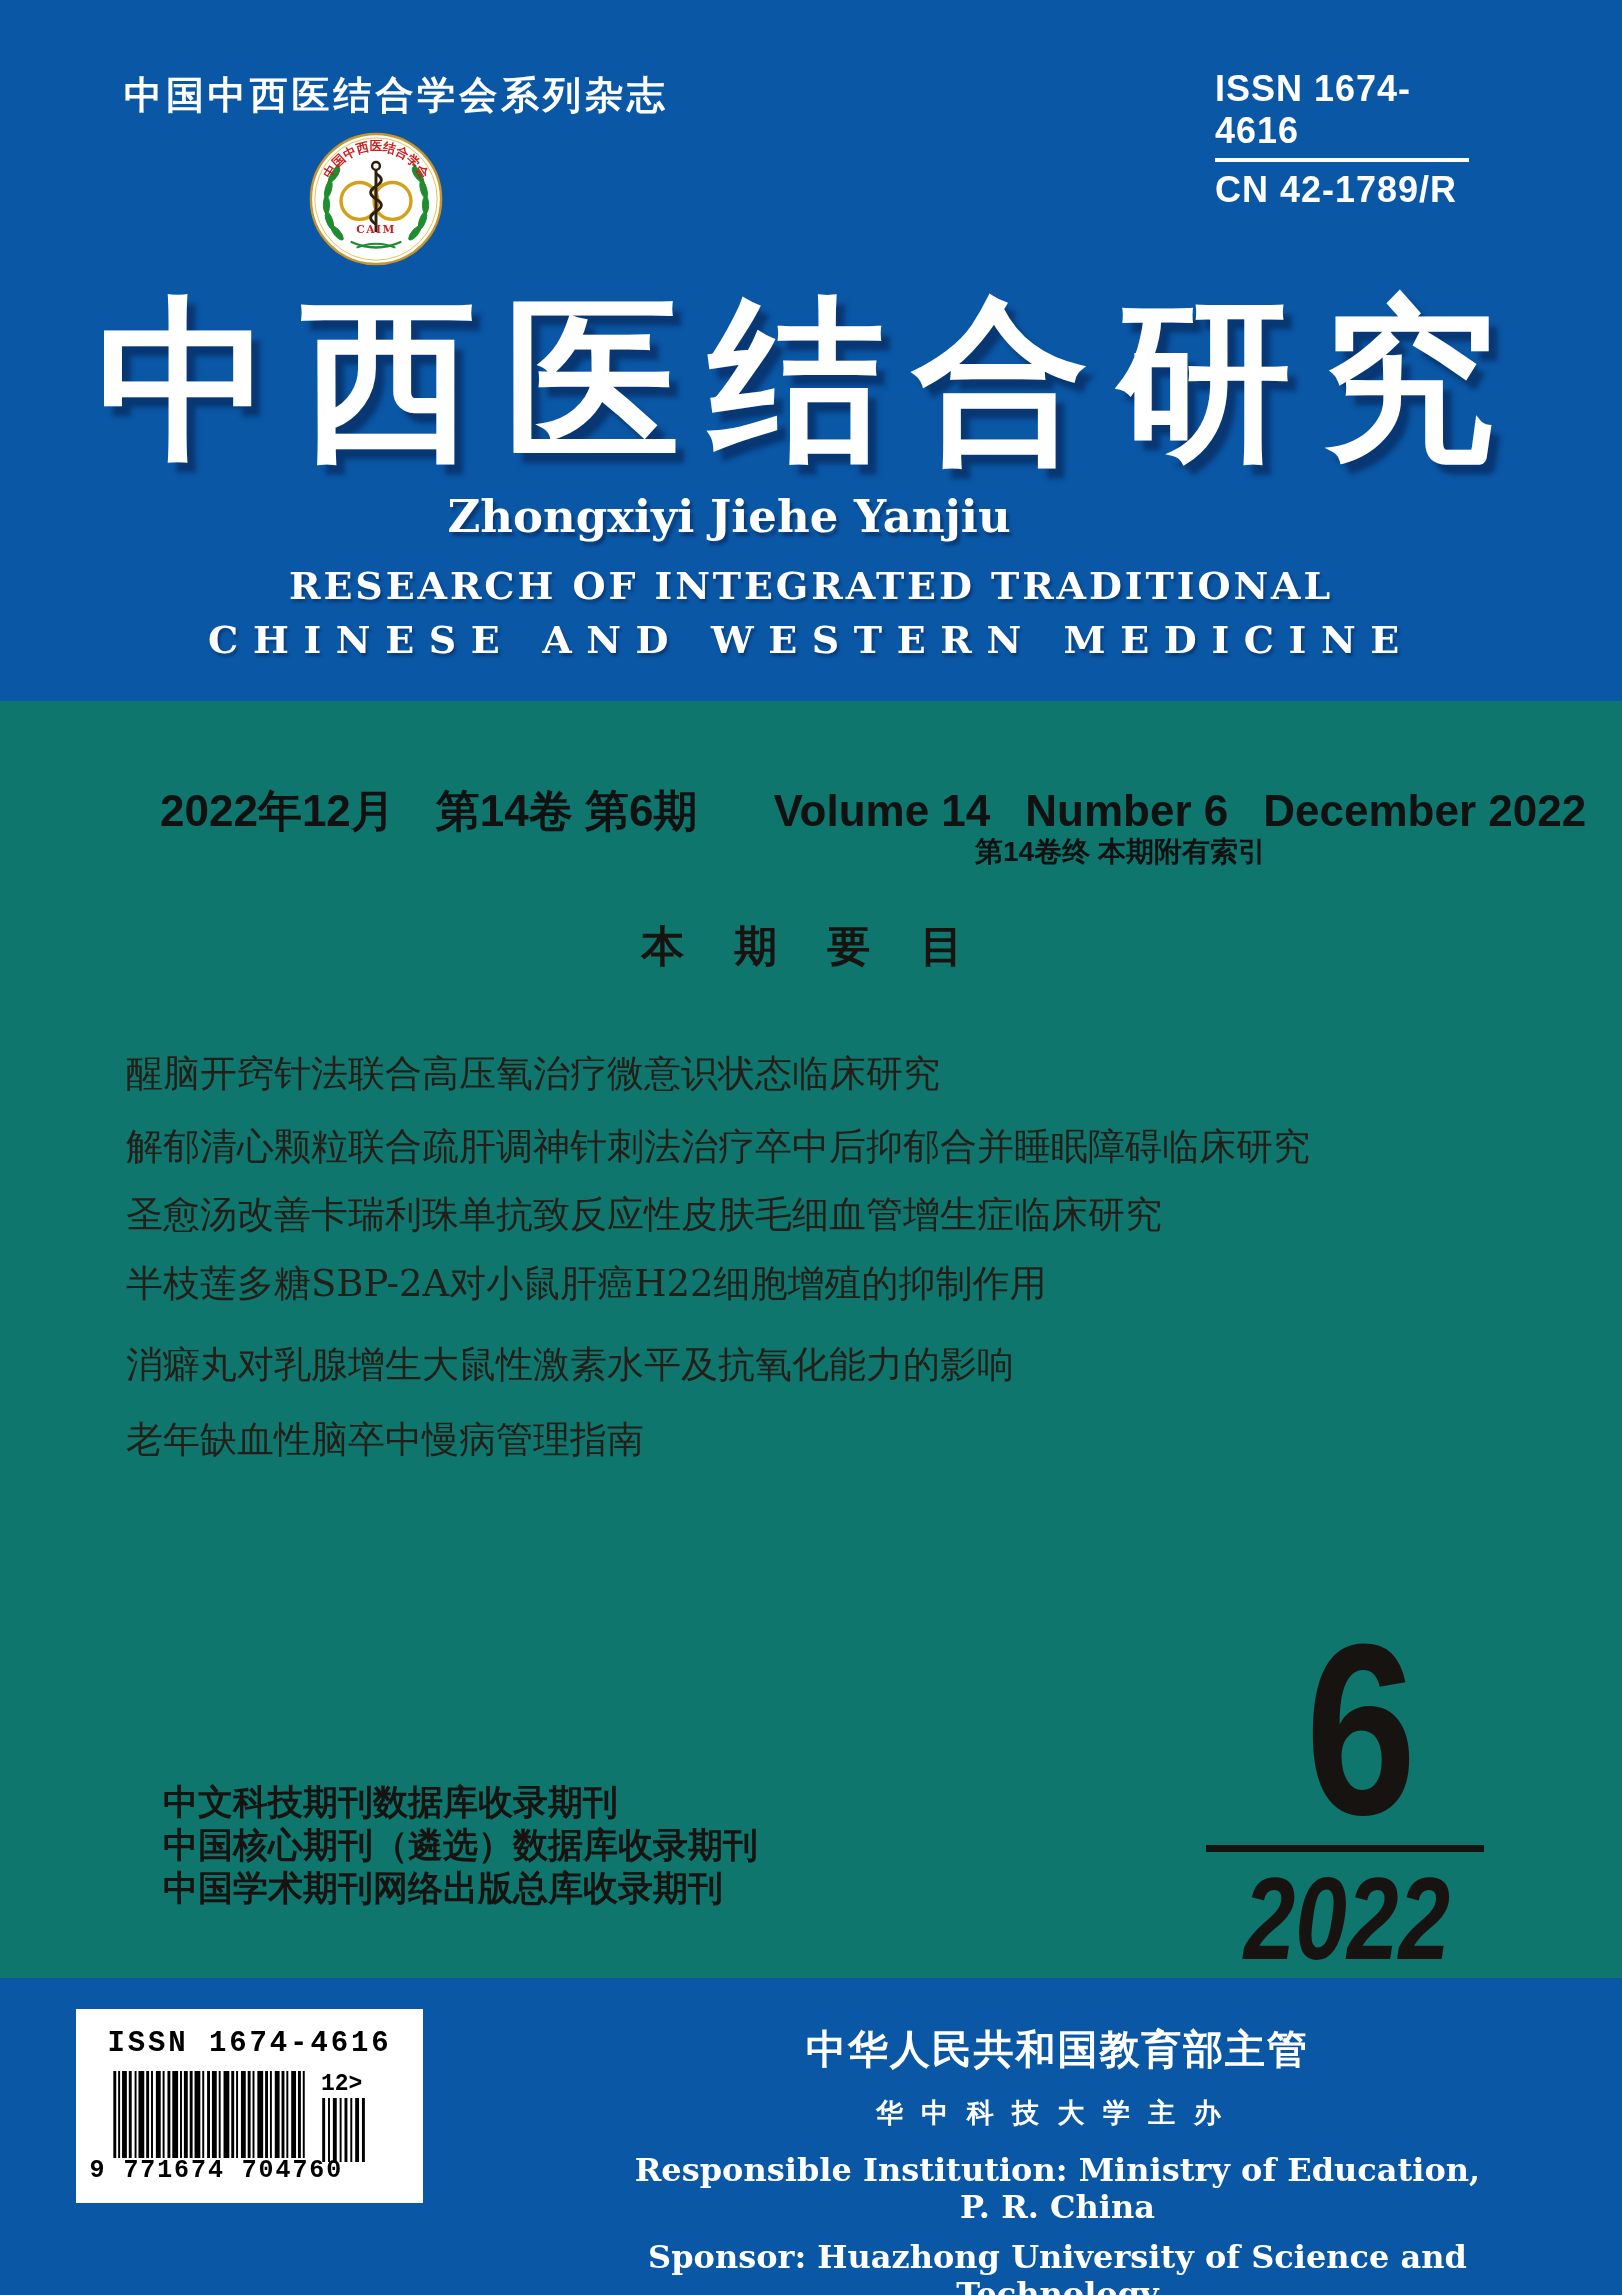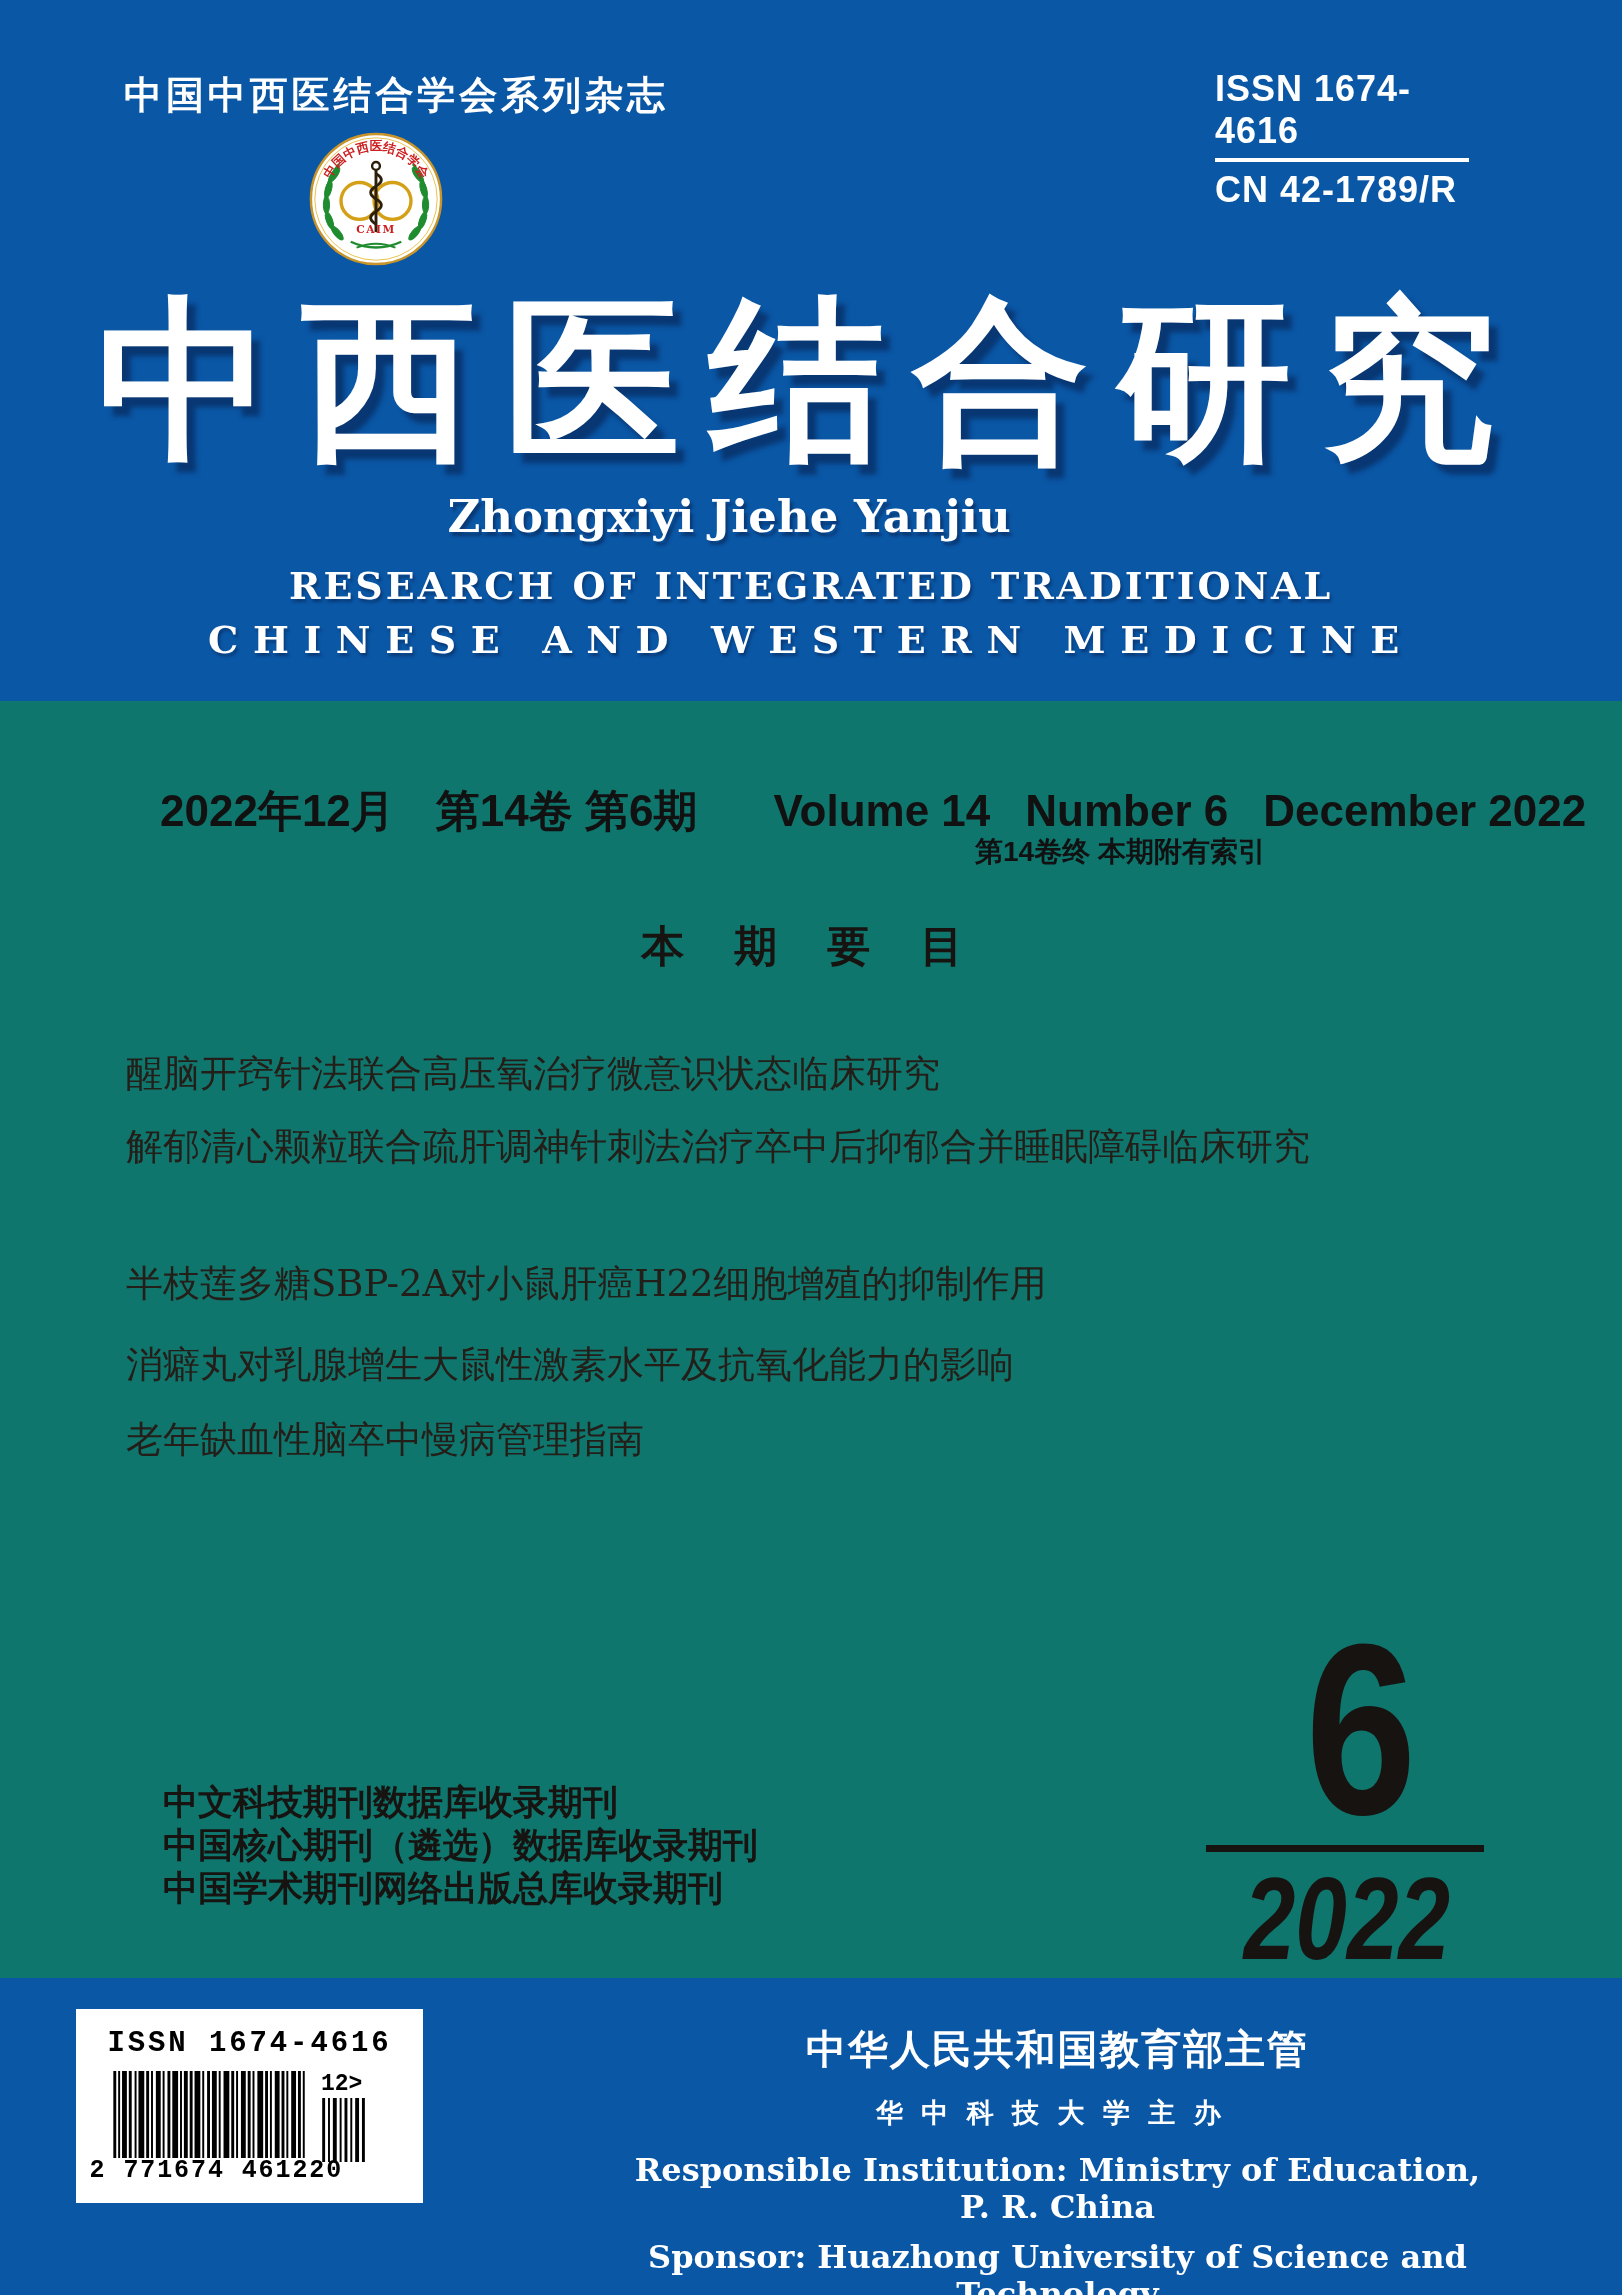--- a/index.html
+++ b/index.html
@@ -147,20 +147,21 @@
 
   <div class="abs issue-line">
     <span>2022年12月</span><span class="gap-s"></span><span>第14卷 第6期</span><span class="gap-m"></span><span>Volume 14</span><span class="gap-e"></span><span>Number 6</span><span class="gap-e"></span><span>December 2022</span>
   </div>
   <div class="abs issue-note">第14卷终 本期附有索引</div>
 
   <div class="abs toc-heading">本 期 要 目</div>
 
   <div class="abs article" style="top:1051px">醒脑开窍针法联合高压氧治疗微意识状态临床研究</div>
   <div class="abs article" style="top:1124px">解郁清心颗粒联合疏肝调神针刺法治疗卒中后抑郁合并睡眠障碍临床研究</div>
+  <div class="abs article" style="top:1192px">圣愈汤改善卡瑞利珠单抗致反应性皮肤毛细血管增生症临床研究</div>
   <div class="abs article" style="top:1261px">半枝莲多糖SBP-2A对小鼠肝癌H22细胞增殖的抑制作用</div>
   <div class="abs article" style="top:1342px">消癖丸对乳腺增生大鼠性激素水平及抗氧化能力的影响</div>
   <div class="abs article" style="top:1417px">老年缺血性脑卒中慢病管理指南</div>
 
   <div class="abs indexing">
     <div>中文科技期刊数据库收录期刊</div>
     <div>中国核心期刊（遴选）数据库收录期刊</div>
     <div>中国学术期刊网络出版总库收录期刊</div>
   </div>
 
@@ -204,21 +205,21 @@
         <rect x="157" width="3" height="90"></rect>
           <rect x="162" width="2" height="90"></rect>
           <rect x="167" width="5" height="90"></rect>
         <rect x="174" width="3" height="90"></rect>
           <rect x="179" width="2" height="90"></rect>
           <rect x="184" width="5" height="90"></rect>
         <rect x="191" width="3" height="90"></rect>
           <rect x="196" width="2" height="90"></rect>
       </g>
     </svg>
-    <div class="barcode-digits">2 771674 461220</div>
+    <div class="barcode-digits">9 771674 704760</div>
     <div class="barcode-addon-text">12&gt;</div>
     <svg class="barcode-addon" width="45" height="64" viewBox="0 0 46 66">
       <g fill="#000">
         <rect x="0" width="3" height="66"></rect>
           <rect x="6" width="2" height="66"></rect>
           <rect x="11" width="4" height="66"></rect>
         <rect x="18" width="2" height="66"></rect>
           <rect x="23" width="3" height="66"></rect>
           <rect x="29" width="2" height="66"></rect>
         <rect x="34" width="4" height="66"></rect>

